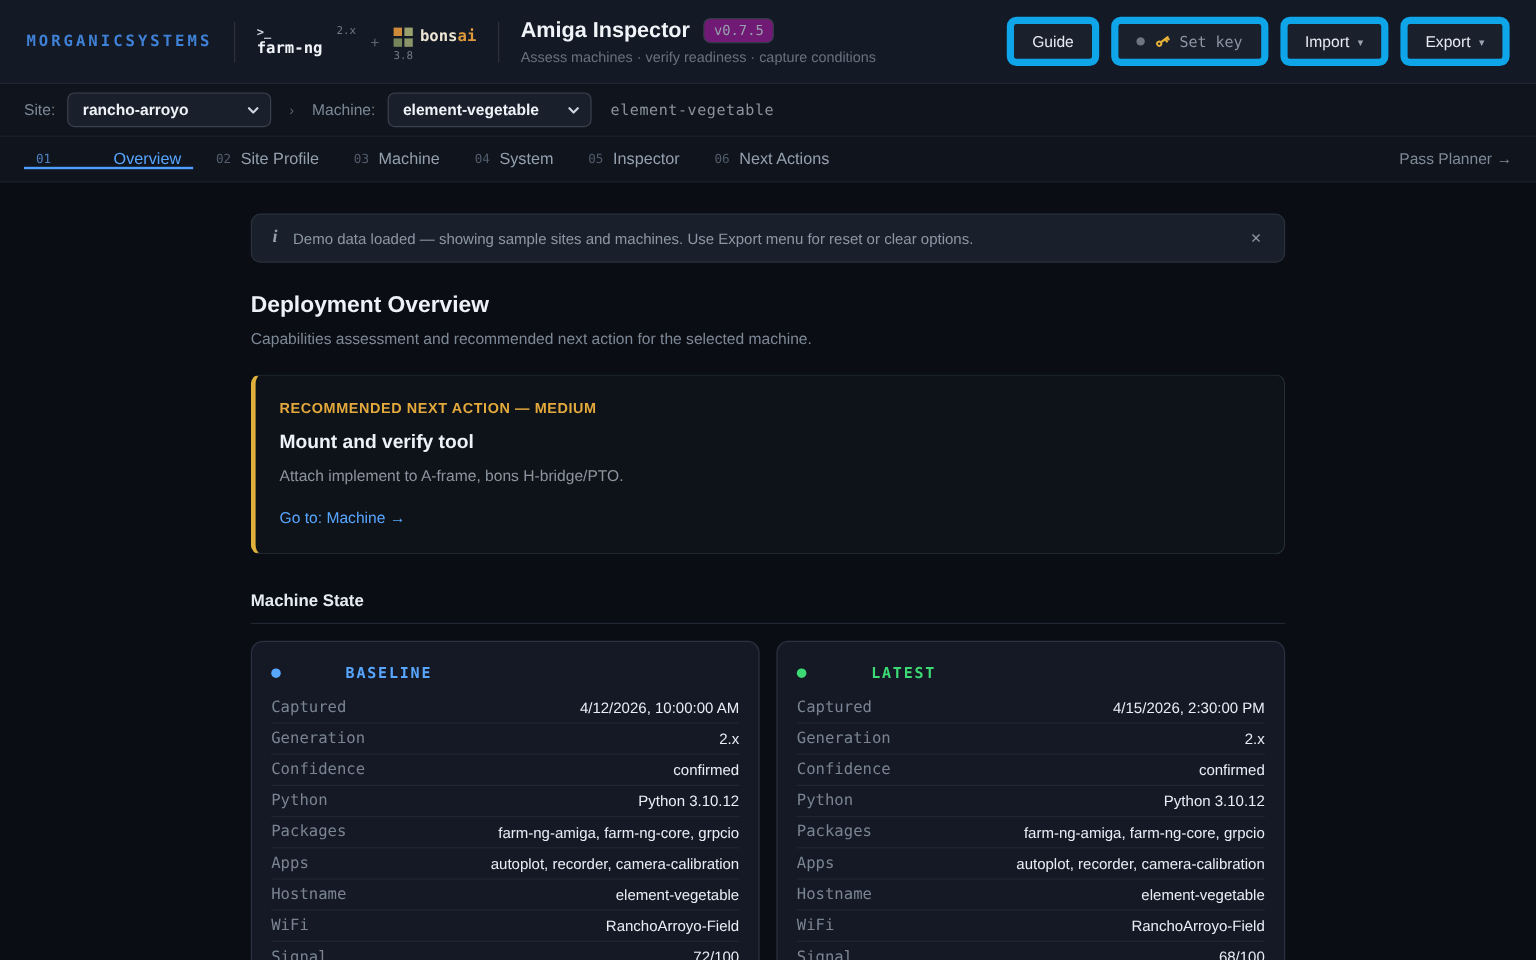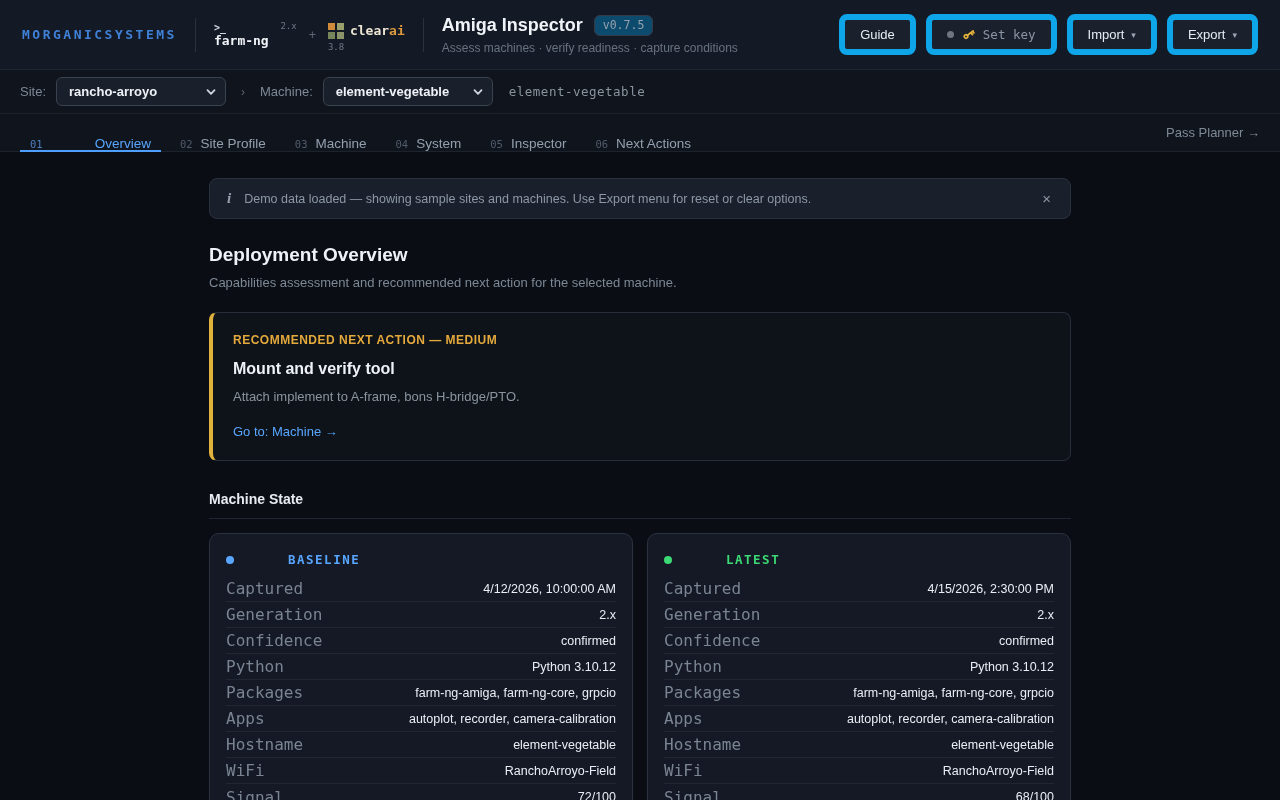--- a/index.html
+++ b/index.html
@@ -36,21 +36,21 @@
   .bonsai-grid b:nth-child(4){ background:#8a9468; }
   .bonsai-text { font-family:"DejaVu Sans Mono", monospace; font-weight:bold; font-size:13px; color:#ece5d3; }
   .bonsai-text .accent { color:#dc9a3c; }
   .bonsai-sub { position:absolute; left:0; bottom:-13px; font-size:9px; color:#6e7885; font-family:"DejaVu Sans Mono", monospace; }
 
   .title-block { }
   .title-row { display:flex; align-items:center; gap:11px; }
   .app-title { font-size:18px; font-weight:bold; color:#f0f4f8; }
   .version-badge {
     font-family:"DejaVu Sans Mono", monospace; font-size:11.5px; color:#97a1ad;
-    background:#0c4a6e; border:1px solid #333b48; border-radius:6px; padding:2px 8px 3px;
+    background:#701a75; border:1px solid #333b48; border-radius:6px; padding:2px 8px 3px;
   }
   .app-subtitle { font-size:12px; color:#68727f; margin-top:5px; }
 
   .header-actions { margin-left:auto; display:flex; gap:10px; align-items:center; }
   .btn {
     background:#1b212c; border:6px solid #0ea5e9; border-radius:8px;
     color:#e6ebf2; font-size:13px; padding:7px 15px; cursor:pointer;
     font-family:"Liberation Sans", sans-serif; display:flex; align-items:center; white-space:nowrap;
   }
   .btn .caret { font-size:9px; color:#9aa4b2; margin-left:7px; }
@@ -75,21 +75,21 @@
   .hostname { font-family:"DejaVu Sans Mono", monospace; font-size:12.5px; color:#8b949e; margin-left:6px; letter-spacing:0.5px; }
   .filter-actions { margin-left:auto; display:flex; gap:8px; }
   .pill-btn {
     background:#1b212c; border:1px solid #323a47; border-radius:14px;
     color:#dbe2ea; font-size:12.5px; padding:6px 13px; cursor:pointer; white-space:nowrap;
   }
 
   
   .tab-bar {
     height:38px; background:#0f141d; border-bottom:1px solid #1d232d;
-    display:flex; align-items:flex-end; padding:0 20px;
+    display:flex; align-items:center; padding:0 20px;
   }
   .tab { position:relative; display:flex; align-items:center; gap:8px; padding:0 10px; margin-right:9px; cursor:pointer; }
   .tab .num { font-family:"DejaVu Sans Mono", monospace; font-size:10.5px; color:#525c6b; }
   .tab .label { font-size:13.5px; color:#95a0ae; white-space:nowrap; }
   .tab.active .label { color:#58a6ff;margin-left:44px; }
   .tab.active .num { color:#4e7fc0; }
   .tab.active::after { content:""; position:absolute; left:0; right:0; bottom:-1px; height:2px; background:#4d9eff; }
   .pass-planner { margin-left:auto; align-self:center; font-size:13px; color:#7e8996; cursor:pointer; white-space:nowrap; }
 
   
@@ -125,21 +125,21 @@
   .snap-head { display:flex; align-items:center; gap:10px; margin-bottom:9px; }
   .snap-dot { width:8px; height:8px; border-radius:50%; flex:none; }
   .snap-name { font-family:"DejaVu Sans Mono", monospace; font-weight:bold; font-size:12.5px; letter-spacing:1.5px;padding-left:44px; }
   .snap-baseline .snap-dot { background:#58a6ff; }
   .snap-baseline .snap-name { color:#58a6ff; }
   .snap-latest .snap-dot { background:#3dd975; }
   .snap-latest .snap-name { color:#3dd975; }
 
   .kv-row { display:flex; justify-content:space-between; align-items:center; height:26px; border-bottom:1px solid #202733; }
   .kv-row:last-child { border-bottom:none; }
-  .kv-label { font-family:"DejaVu Sans Mono", monospace; font-size:16px; color:#7a8492; }
+  .kv-label { font-family:"DejaVu Sans Mono", monospace; font-size:13px; color:#7a8492; }
   .kv-value { font-size:12.5px; color:#e9eef5; }
 </style>
 </head>
 <body>
 
 <header class="app-header">
   <div class="brand">MORGANICSYSTEMS</div>
   <div class="vdiv"></div>
 
   <div class="farmng">
@@ -148,21 +148,21 @@
     <span class="sup">2.x</span>
   </div>
   <span class="plus">+</span>
   <div class="bonsai">
     <span class="bonsai-grid">
         <b></b>
         <b></b>
         <b></b>
         <b></b>
       </span>
-    <span class="bonsai-text"><span>clear</span><span class="accent">ai</span></span>
+    <span class="bonsai-text"><span>bons</span><span class="accent">ai</span></span>
     <span class="bonsai-sub">3.8</span>
   </div>
 
   <div class="vdiv"></div>
 
   <div class="title-block">
     <div class="title-row">
       <span class="app-title">Amiga Inspector</span>
       <span class="version-badge">v0.7.5</span>
     </div>

